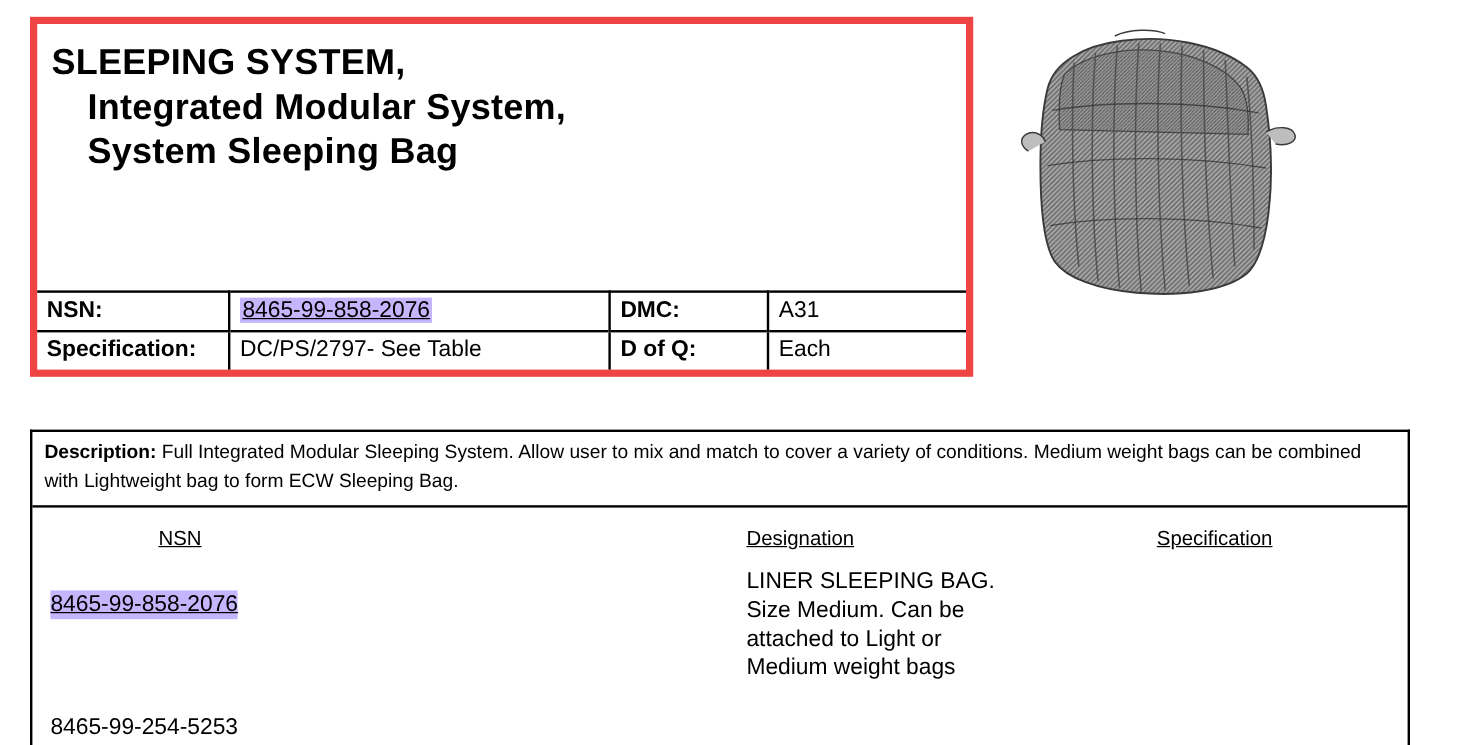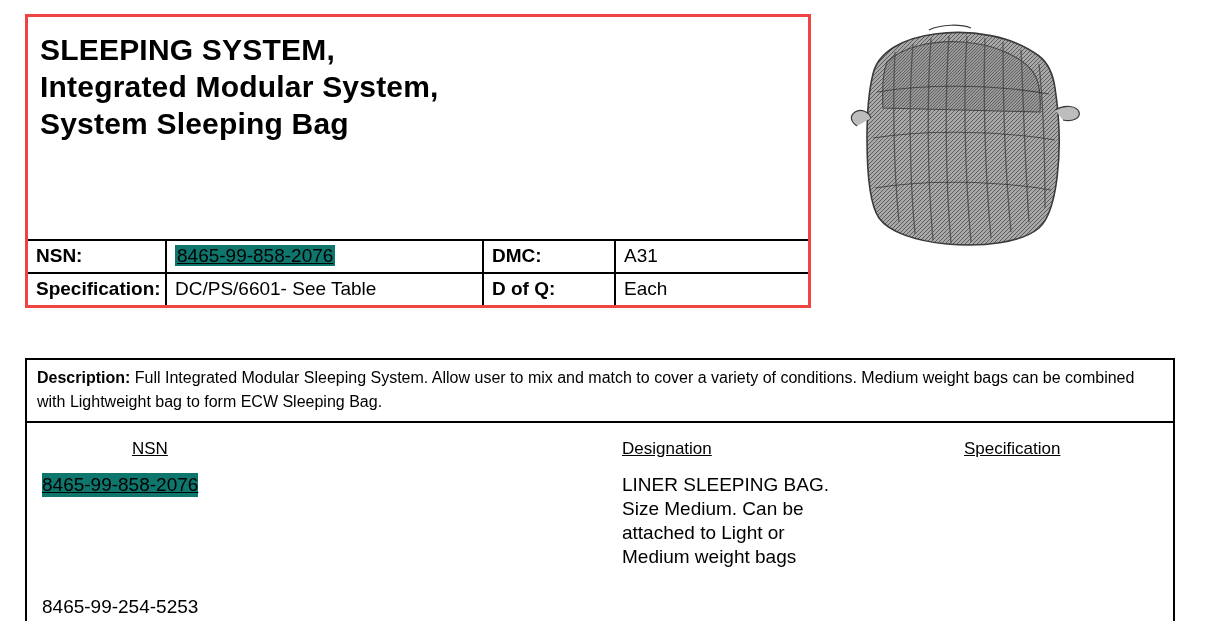--- a/index.html
+++ b/index.html
@@ -21,38 +21,39 @@
     width: 1214px;
     height: 621px;
   }
 
   
   .top-block {
     position: absolute;
     left: 25px;
     top: 14px;
     width: 786px;
-    border: 3px solid #ef4444;
+    border: 6px solid #ef4444;
     box-sizing: border-box;
   }
 
   .title-cell {
     padding: 14px 12px 10px 12px;
     height: 222px;
     box-sizing: border-box;
   }
   .title-line {
     font-size: 30px;
     line-height: 37px;
     font-weight: bold;
     letter-spacing: 0.2px;
     white-space: nowrap;
   }
   .title-line.reg {
     font-weight: bold;
+    margin-left: 30px;
   }
 
   .info-table {
     width: 100%;
     border-collapse: collapse;
     table-layout: fixed;
   }
   .info-table td {
     border-top: 2px solid #000;
     border-right: 2px solid #000;
@@ -62,27 +63,28 @@
     vertical-align: middle;
     box-sizing: border-box;
   }
   .info-table td:last-child {
     border-right: none;
   }
   .lbl {
     font-weight: bold;
     white-space: nowrap;
   }
-  .col-lbl { width: 138px; }
+  .col-lbl { width: 160px; }
   .col-val { width: 317px; }
   .col-lbl2 { width: 132px; }
   .col-val2 { width: auto; }
 
   .hl {
-    background: #0f766e;
+    background: #c4b5fd;
+    margin-top: 19px;
   }
   .nsn-val {
     text-decoration: underline;
     padding: 0 2px;
   }
 
   
   .product-image {
     position: absolute;
     left: 843px;
@@ -169,21 +171,21 @@
     <table class="info-table">
       <tbody>
           <tr>
         <td class="lbl col-lbl">NSN:</td>
         <td class="col-val"><span class="hl nsn-val">8465-99-858-2076</span></td>
         <td class="lbl col-lbl2">DMC:</td>
         <td class="col-val2">A31</td>
       </tr>
       <tr>
         <td class="lbl col-lbl">Specification:</td>
-        <td class="col-val">DC/PS/6601- See Table</td>
+        <td class="col-val">DC/PS/2797- See Table</td>
         <td class="lbl col-lbl2">D of Q:</td>
         <td class="col-val2">Each</td>
       </tr>
     </tbody>
       </table>
   </div>
 
   <div class="product-image">
     <svg width="240" height="225" viewBox="0 0 240 225">
       <defs>

